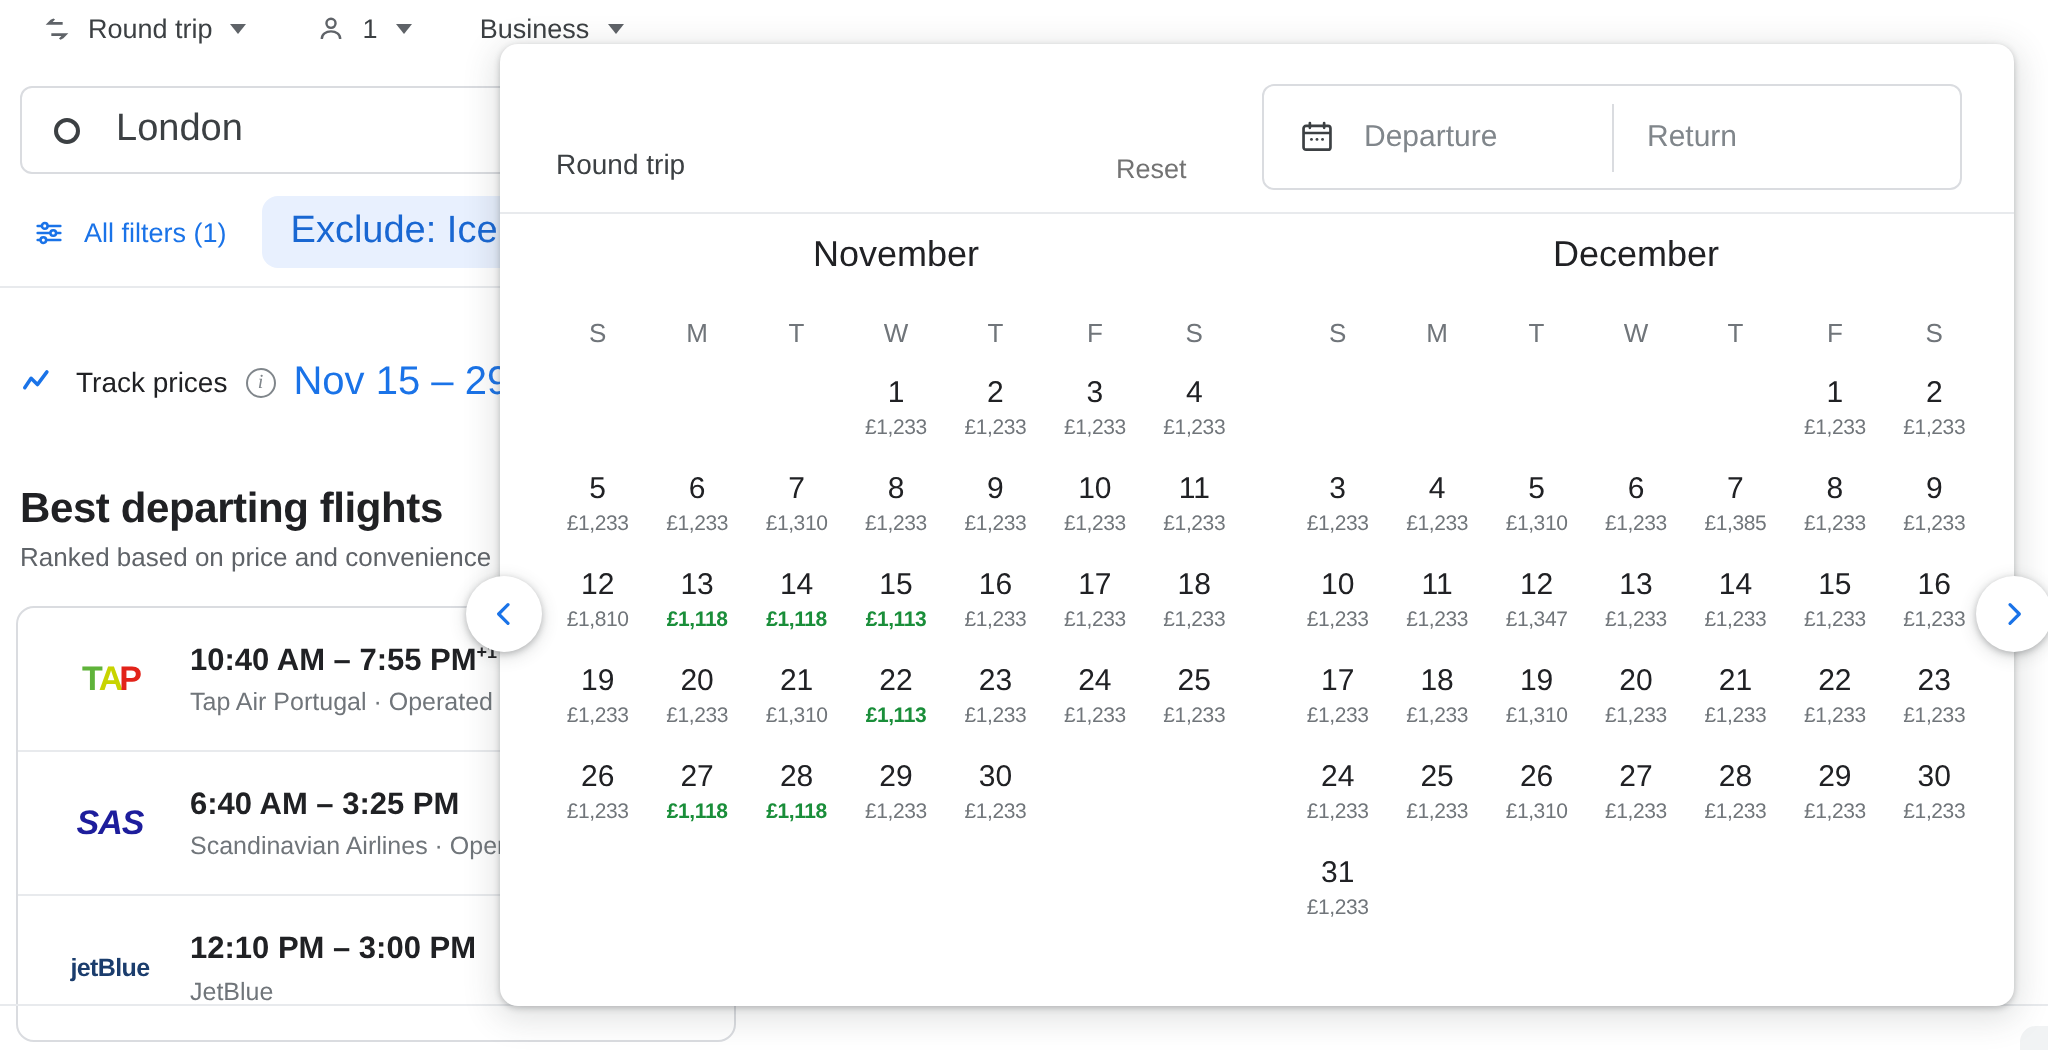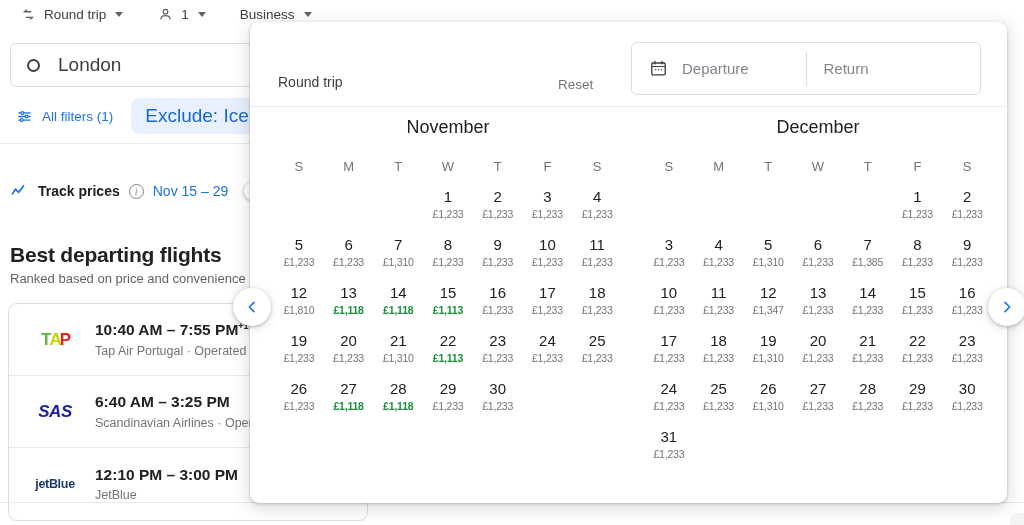--- a/index.html
+++ b/index.html
@@ -68,29 +68,29 @@
   .hrule {
     position: absolute; left: 0; top: 143px; width: 250px;
     height: 1px; background: #e8eaed;
   }
 
   .trackrow {
     position: absolute; left: 10px; top: 178px;
     display: flex; align-items: center; gap: 9px;
     height: 26px;
   }
-  .track-label { font-size: 14px; color: #202124; font-weight: 700; white-space: nowrap; }
+  .track-label { font-size: 14px; color: #202124; font-weight: 400; white-space: nowrap; }
   .info-i {
     width: 15px; height: 15px; border-radius: 50%;
     border: 1.3px solid #80868b; color: #80868b;
     font-size: 10px; font-style: italic;
     display: flex; align-items: center; justify-content: center;
     font-family: "Liberation Serif", serif;
   }
-  .track-dates { color: #1a73e8; font-size: 14px; font-weight: 500; white-space: nowrap; }
+  .track-dates { color: #1a73e8; font-size: 20px; font-weight: 500; white-space: nowrap; }
   .toggle {
     margin-left: 8px; width: 34px; height: 14px;
     background: #dadce0; border-radius: 7px; position: relative;
   }
   .toggle .knob {
     position: absolute; left: -2px; top: -3px;
     width: 20px; height: 20px; border-radius: 50%;
     background: #fff; border: 1px solid #e0e0e0;
     box-shadow: 0 1px 3px rgba(60,64,67,.3);
   }

